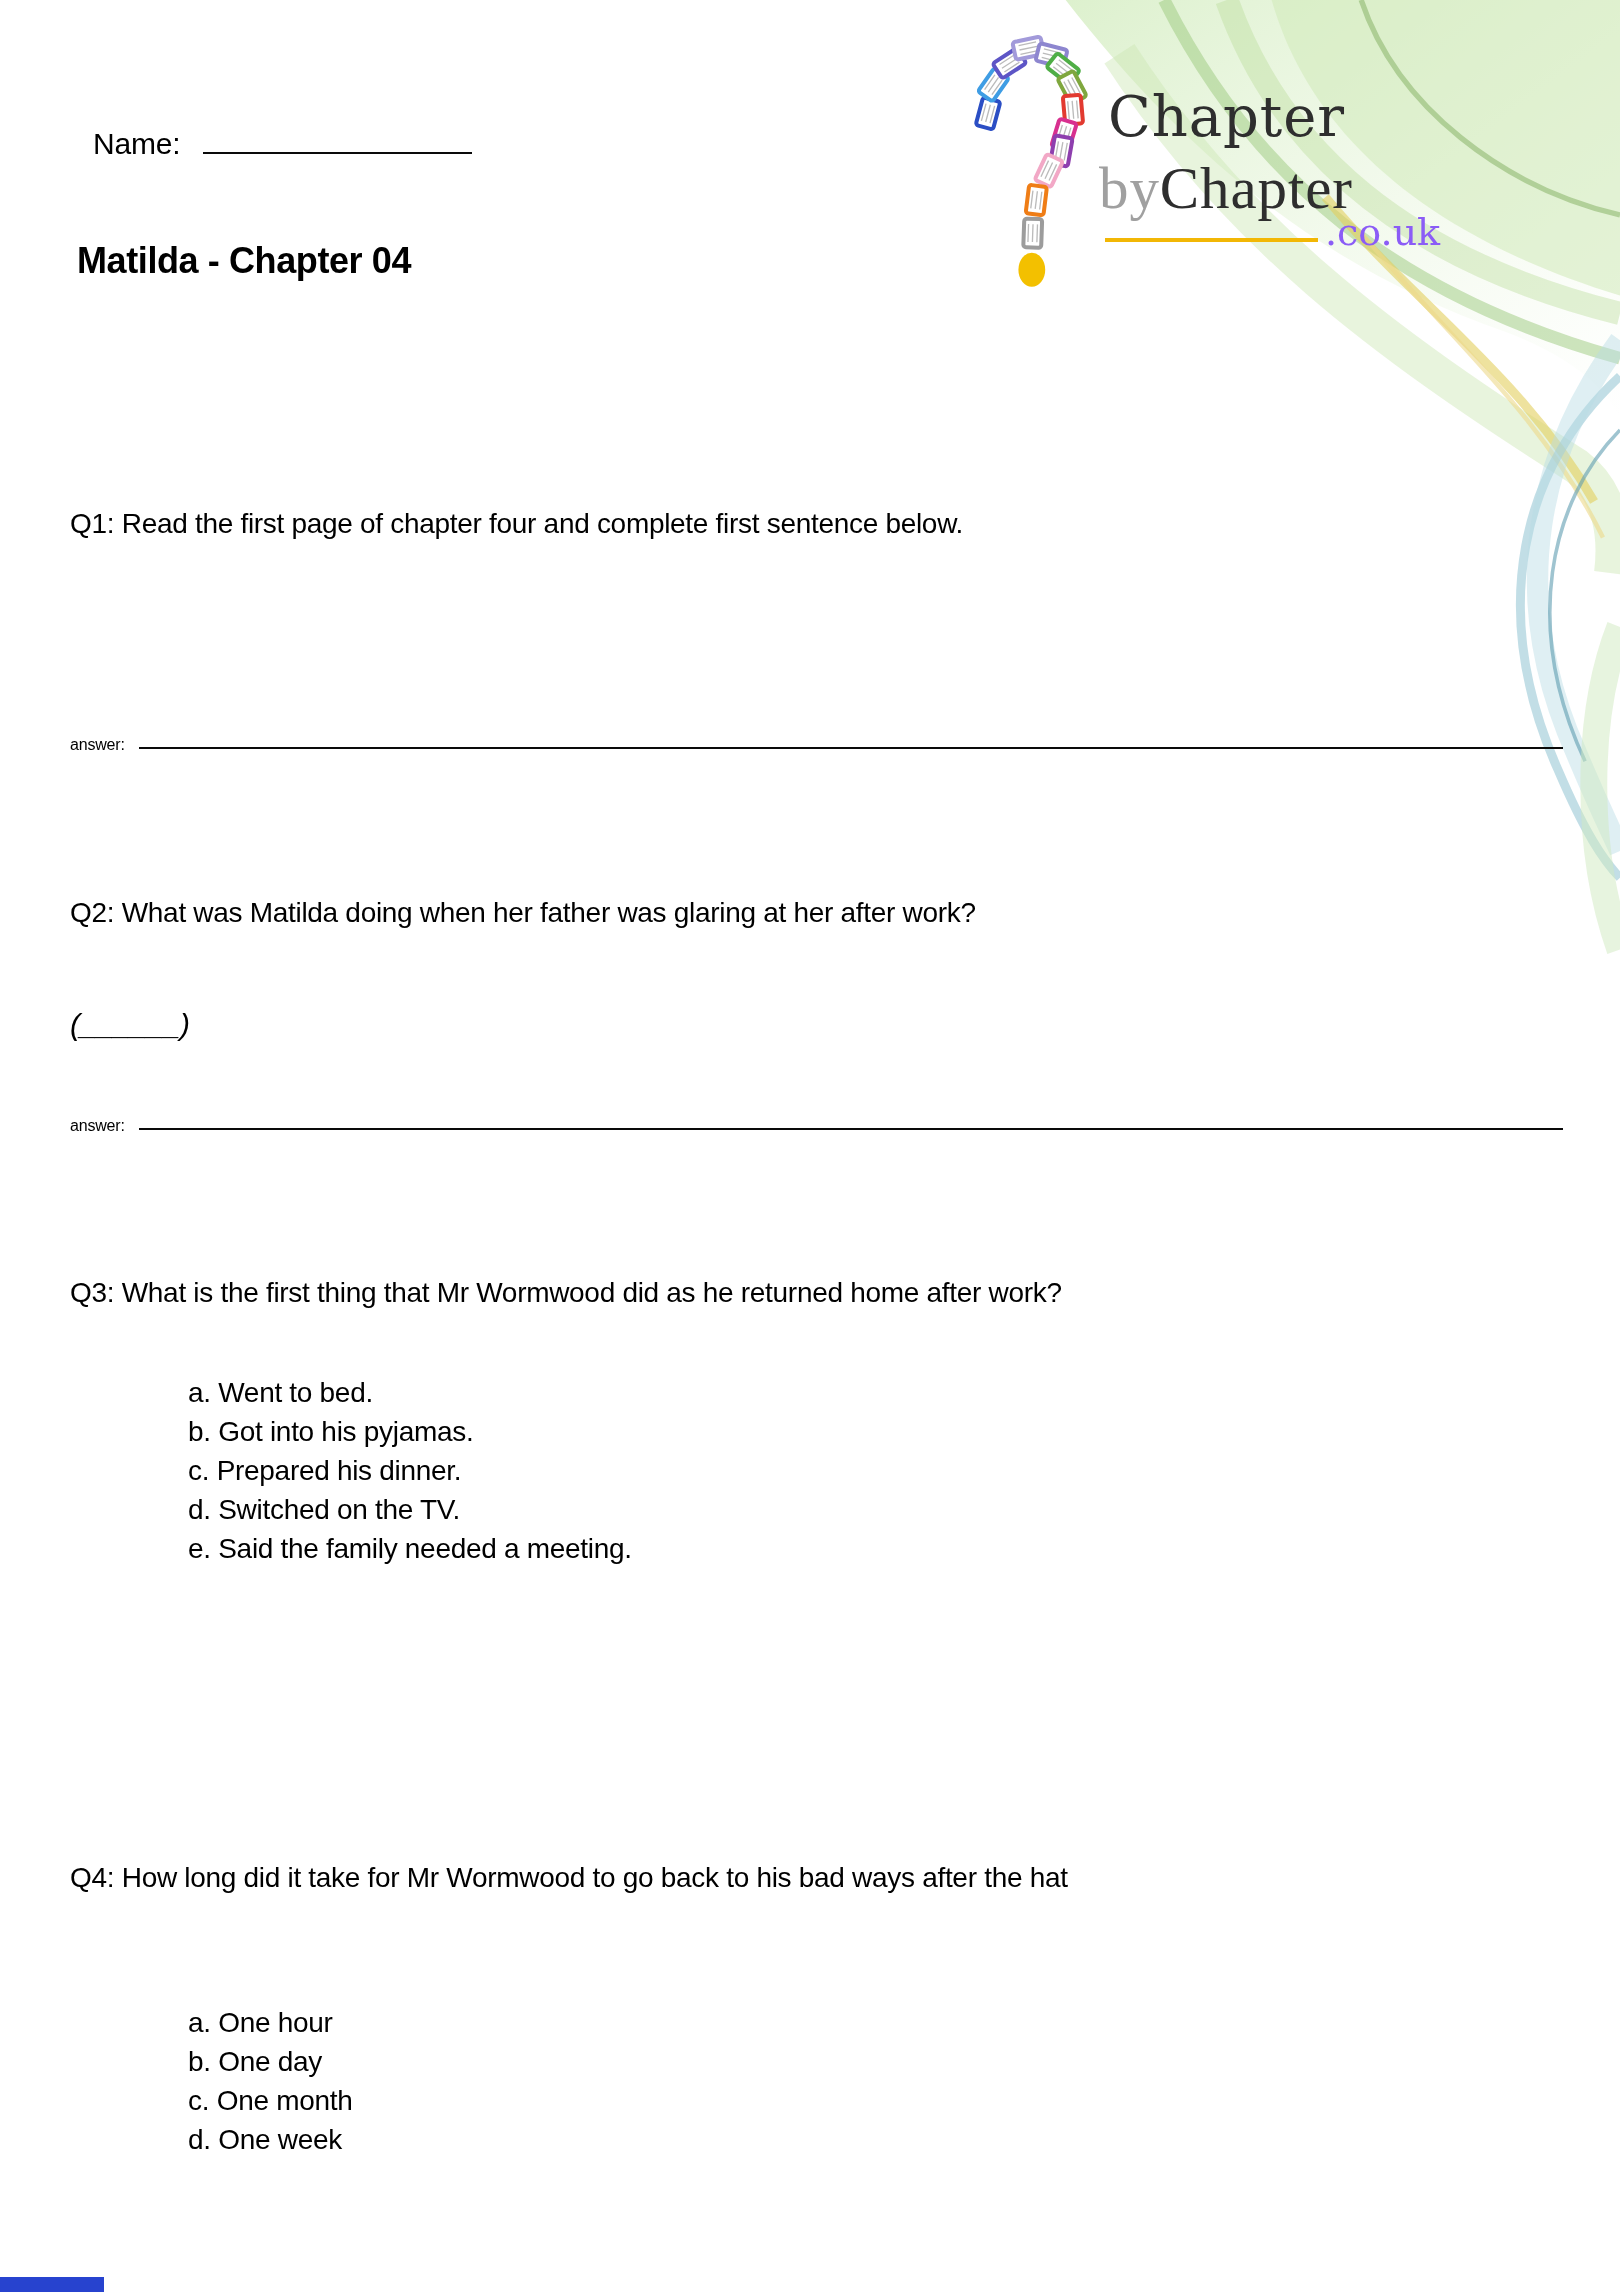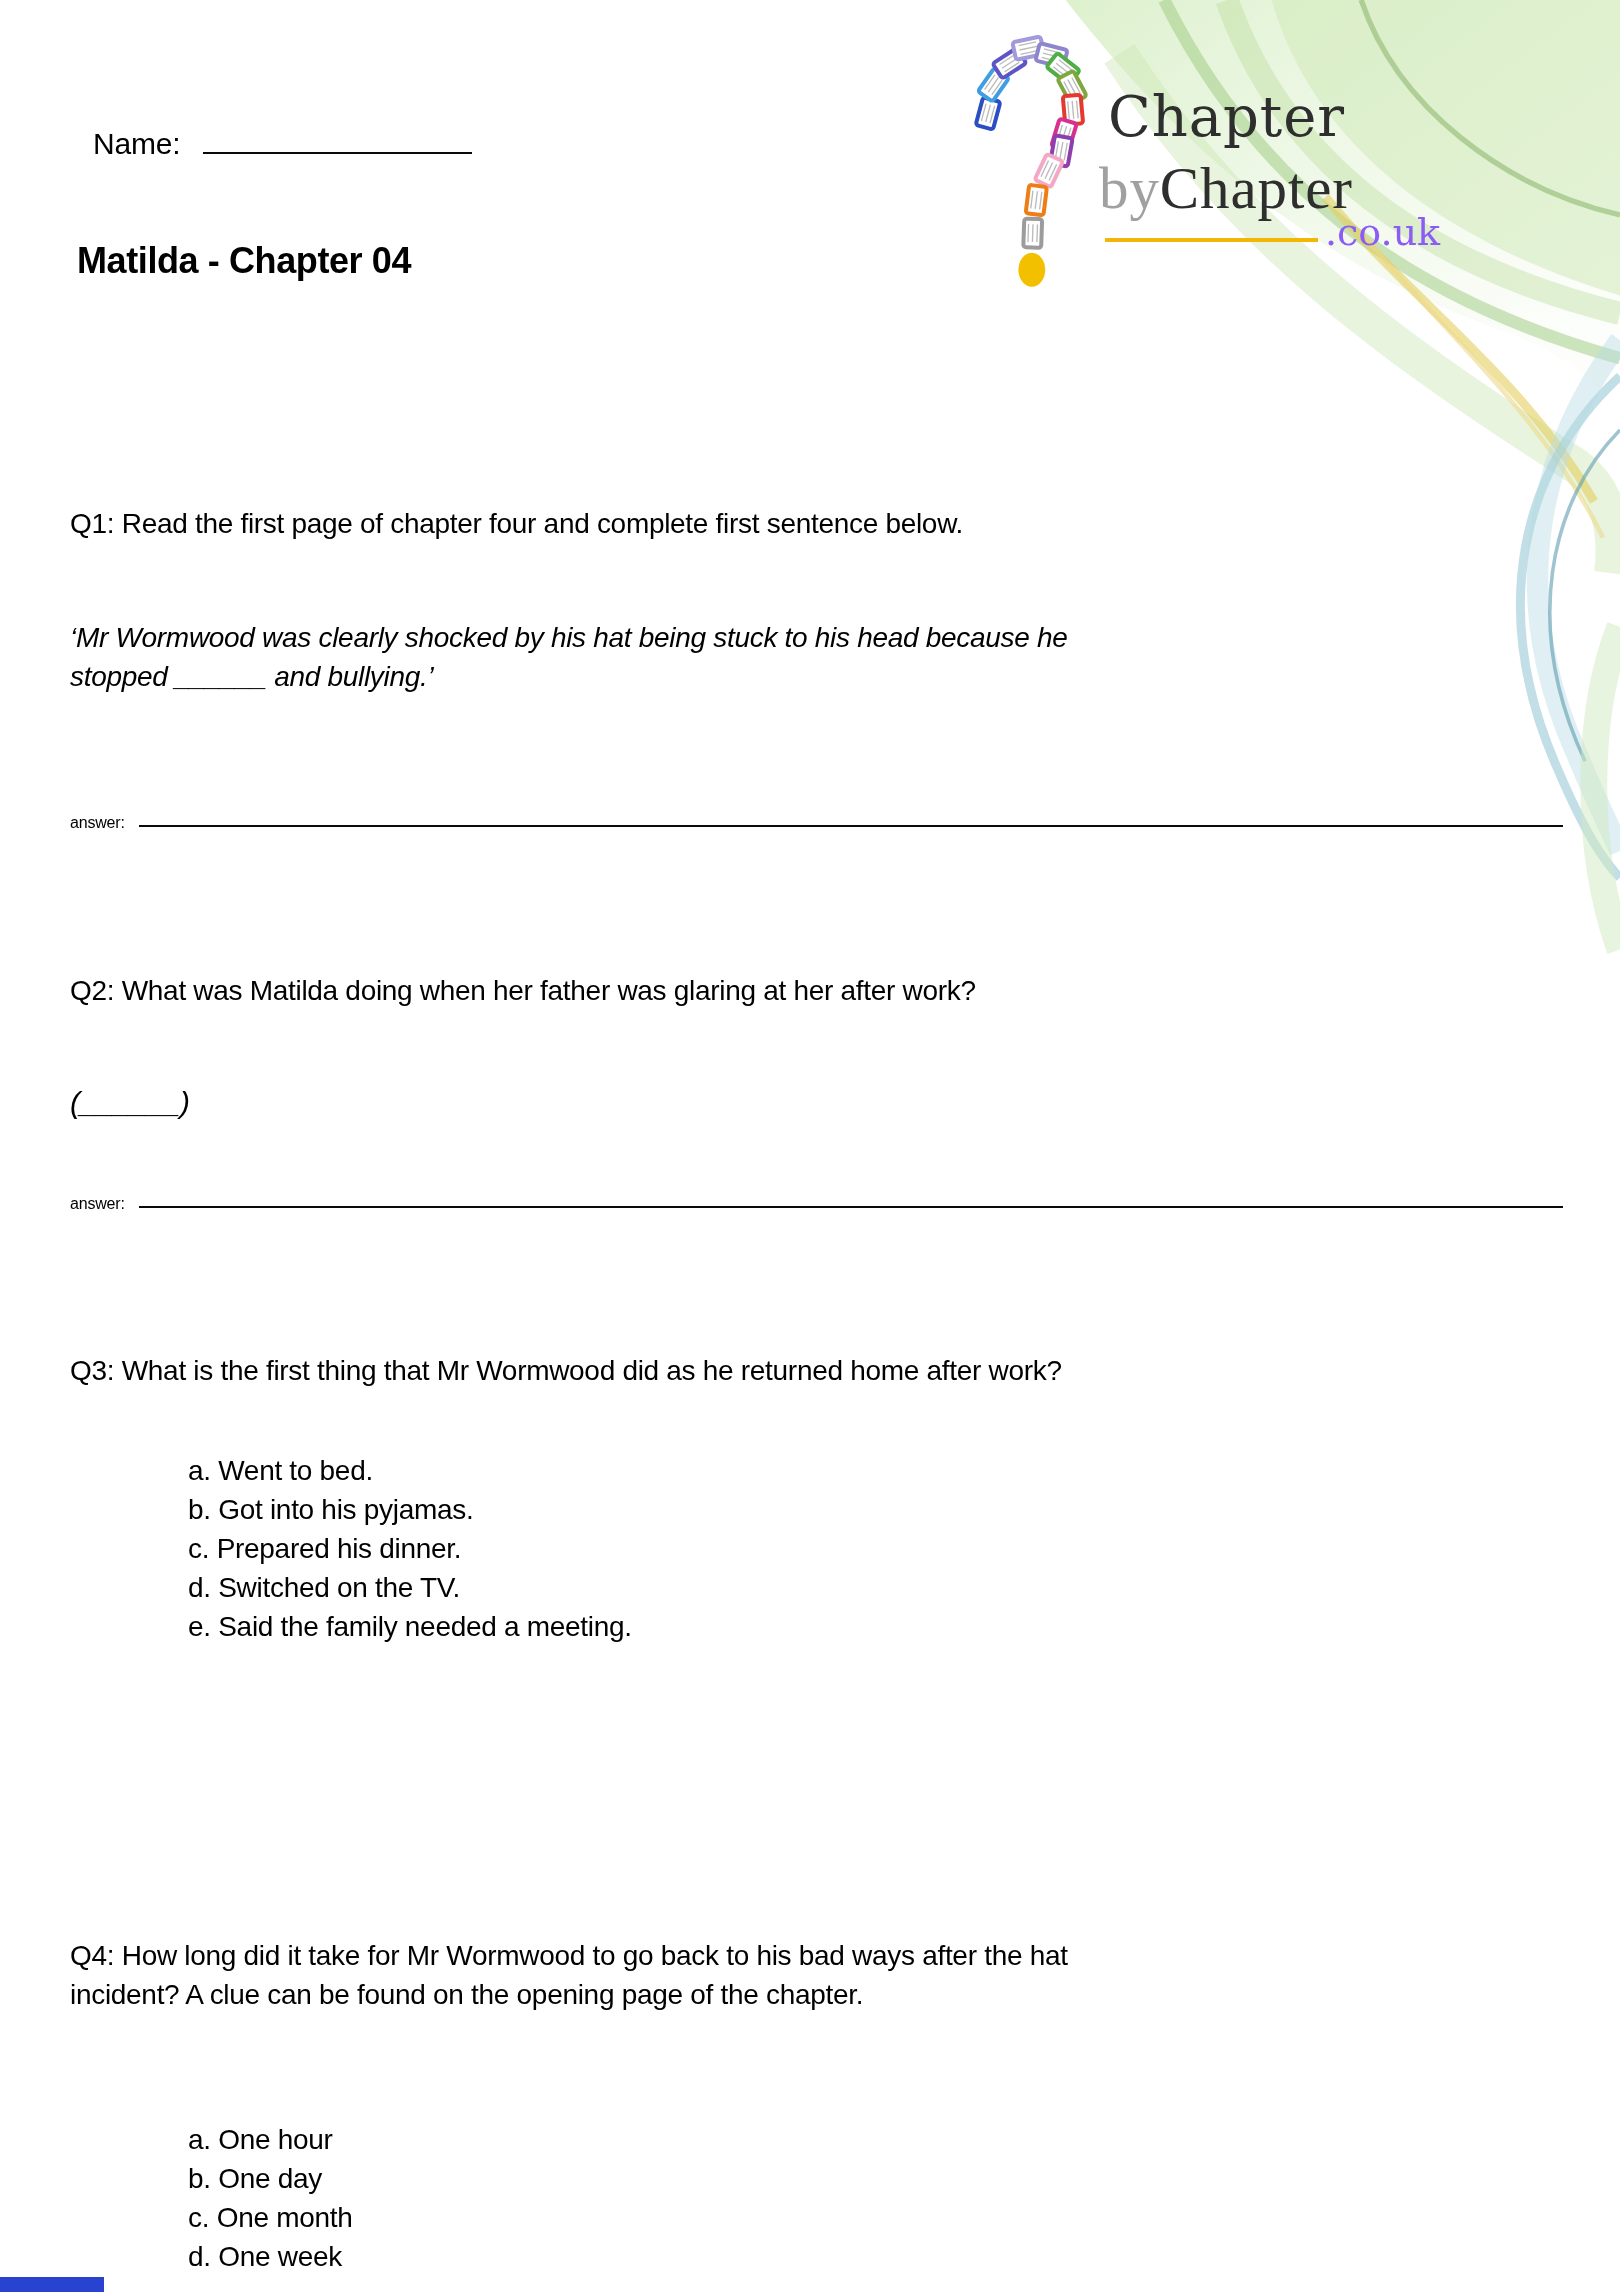--- a/index.html
+++ b/index.html
@@ -121,24 +121,20 @@
     <div class="brand-domain">.co.uk</div>
   </div>
 
   <div class="abs content name-row" style="left:93px;top:122px;">
     <span>Name:</span><span class="name-line"></span>
   </div>
 
   <div class="abs content doc-title" style="left:77px;top:201px;">Matilda - Chapter 04</div>
 
   <div class="abs content q" style="left:70px;top:423px;width:1397px;">Q1: Read the first page of chapter four and complete first sentence below.</div>
-  <div class="abs content q it" style="left:70px;top:498px;width:1397px;">
-    <div>‘Mr Wormwood was clearly shocked by his hat being stuck to his head because he</div>
-    <div>stopped ______ and bullying.’</div>
-  </div>
   <div class="abs content answer-row" style="left:70px;top:616px;width:1493px;">
     <span class="answer-label">answer:</span>
     <span class="answer-line"></span>
   </div>
 
   <div class="abs content q" style="left:70px;top:755px;width:1397px;">Q2: What was Matilda doing when her father was glaring at her after work?</div>
   <div class="abs content it" style="left:70px;top:831px;font-size:30px;">(______)</div>
   <div class="abs content answer-row" style="left:70px;top:906px;width:1493px;">
     <span class="answer-label">answer:</span>
     <span class="answer-line"></span>
@@ -148,21 +144,20 @@
   <ul class="abs content opts" style="left:70px;top:1105px;">
     <li>a. Went to bed.</li>
     <li>b. Got into his pyjamas.</li>
     <li>c. Prepared his dinner.</li>
     <li>d. Switched on the TV.</li>
     <li>e. Said the family needed a meeting.</li>
   </ul>
 
   <div class="abs content q" style="left:70px;top:1395px;width:1451px;">
     <div>Q4: How long did it take for Mr Wormwood to go back to his bad ways after the hat</div>
-    <div>incident? A clue can be found on the opening page of the chapter.</div>
   </div>
   <ul class="abs content opts" style="left:70px;top:1501px;">
     <li>a. One hour</li>
     <li>b. One day</li>
     <li>c. One month</li>
     <li>d. One week</li>
 
   </ul>
 
   <div class="footer-bar" style="background: rgb(39, 67, 207);"></div>

